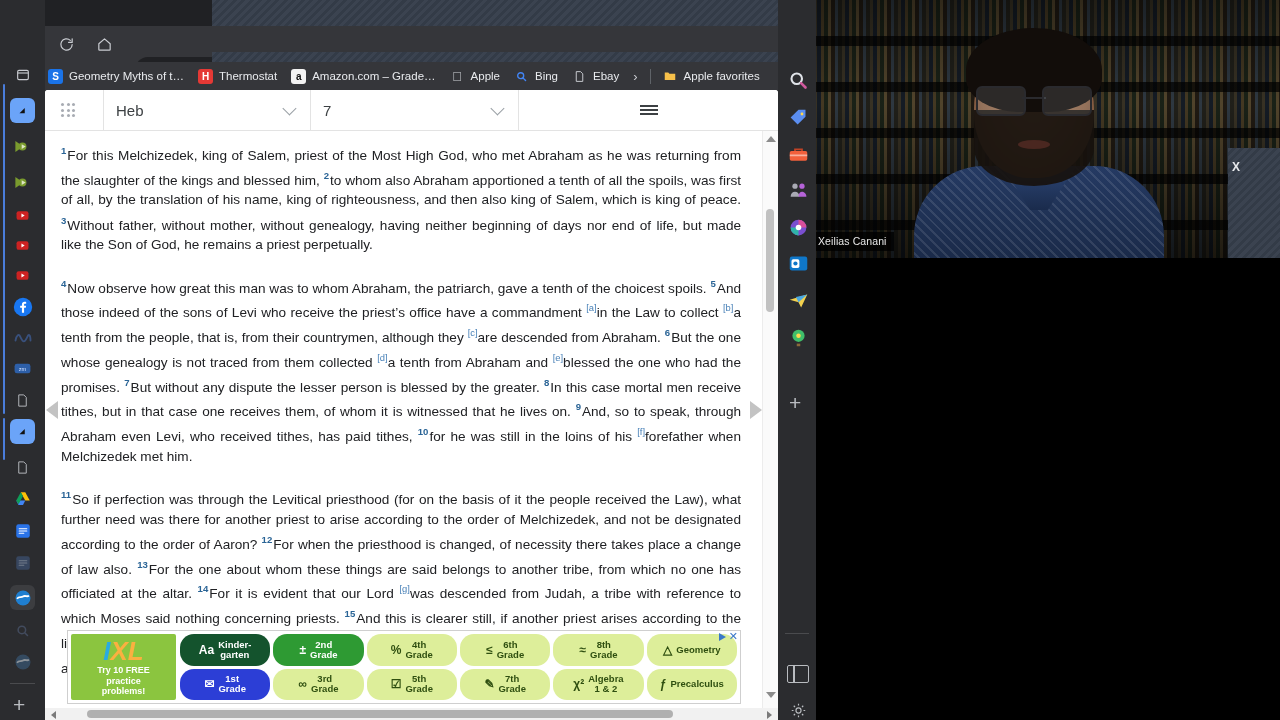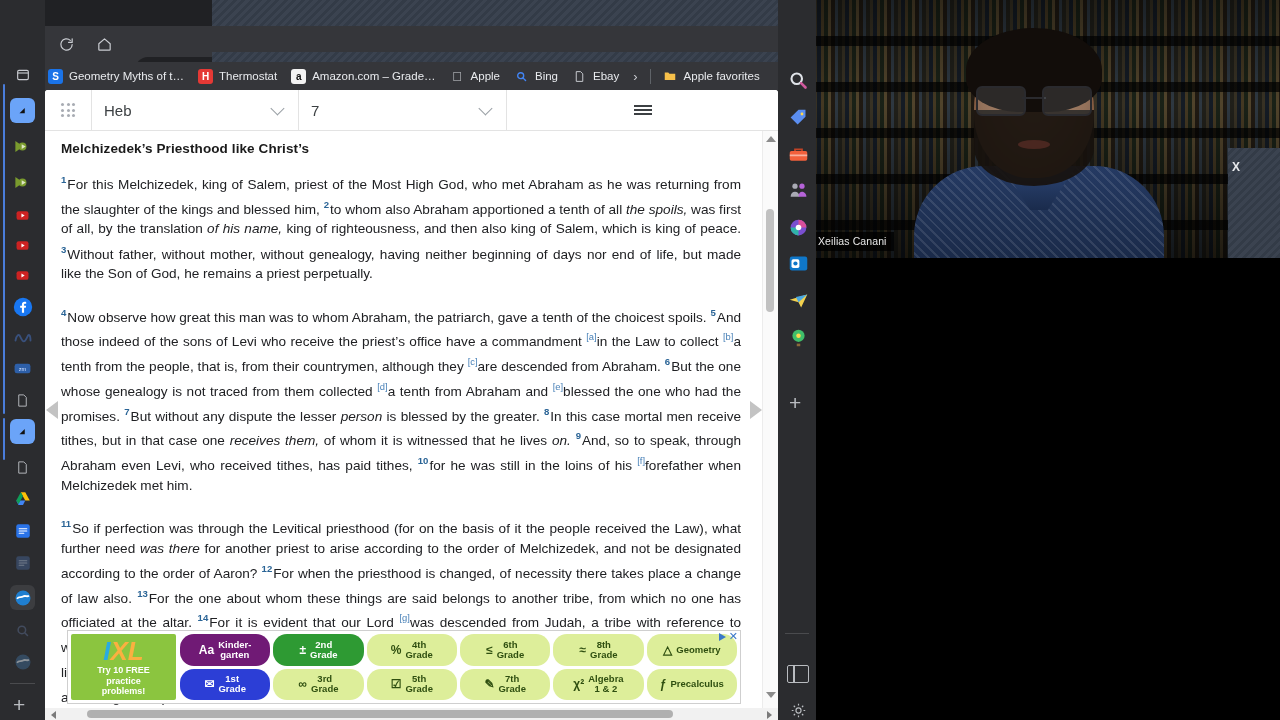--- a/index.html
+++ b/index.html
@@ -56,34 +56,34 @@
   .apphdr{position:absolute;left:0;top:0;width:733px;height:40px;background:#fff;
     border-bottom:1px solid #e3e3e3;display:flex;align-items:stretch;}
   .grid-ic{width:46px;display:flex;align-items:center;justify-content:center;}
   .grid-ic .g{display:grid;grid-template-columns:repeat(3,3px);grid-gap:2.5px;}
   .grid-ic .g i{width:3px;height:3px;background:#a8acb3;border-radius:50%;display:block;}
   .sel{position:relative;display:flex;align-items:center;border-left:1px solid #e3e3e3;}
   .sel .lbl{color:#3c4043;font-size:15px;padding-left:12px;}
   .sel .cv{position:absolute;right:12px;top:50%;transform:translateY(-50%);
     width:9px;height:9px;border-left:1.4px solid #9aa0a6;border-bottom:1.4px solid #9aa0a6;
     transform-origin:center;rotate:-45deg;margin-top:-3px;}
-  .sel-book{width:206px;}
+  .sel-book{width:206px;margin-left:12px;}
   .sel-ch{width:207px;}
   .sel-ver{width:198px;}
   .ham{flex:1;display:flex;align-items:center;justify-content:center;border-left:1px solid #e3e3e3;}
   .ham i{display:block;width:18px;height:2px;background:#3c4043;margin:2px 0;}
 
   
   .content{position:absolute;left:0;top:41px;width:718px;height:589px;overflow:hidden;background:#fff;}
   .c-inner{padding:10px 22px 0 16px;}
   .sechead{font-size:13.5px;font-weight:bold;color:#1a1a1a;margin:0 0 14px 0;letter-spacing:.1px;}
   .vp{font-size:13.6px;line-height:20.2px;color:#202124;text-align:justify;margin:0 0 18px 0;}
   .vn{color:#2a6496;font-size:9.6px;vertical-align:super;font-weight:bold;padding-right:1px;}
   .fn{color:#4a82b8;font-size:9.4px;vertical-align:super;}
-  .it{font-style:italic;}
+  .it{}
 
   
   .pscroll{position:absolute;right:0;top:41px;width:15px;height:589px;background:#fafafa;
     border-left:1px solid #ececec;}
   .pscroll .thumb{position:absolute;left:3px;top:78px;width:8px;height:103px;background:#c1c1c1;border-radius:4px;}
   .pscroll .up,.pscroll .dn{position:absolute;left:3px;width:0;height:0;
     border-left:5px solid transparent;border-right:5px solid transparent;}
   .pscroll .up{top:5px;border-bottom:6px solid #8c8c8c;}
   .pscroll .dn{bottom:22px;border-top:6px solid #8c8c8c;}
 
@@ -100,21 +100,21 @@
   .ixl-word span{font-weight:bold;font-size:26px;line-height:24px;font-style:italic;}
   .ixl-i{color:#29abe2;}
   .ixl-x{color:#fbb040;}
   .ixl-l{color:#fbb040;}
   .ixl-tag{color:#fff;font-size:9px;line-height:10.5px;text-align:center;font-weight:bold;}
   .ad-cells{flex:1;display:grid;grid-template-columns:repeat(6,1fr);grid-template-rows:1fr 1fr;
     gap:3px;padding-left:4px;}
   .pill{border-radius:14px;display:flex;align-items:center;justify-content:center;gap:4px;
     font-size:9.5px;font-weight:bold;line-height:10px;text-align:center;padding:0 3px;}
   .pill .sym{font-size:12px;font-weight:bold;}
-  .pill.red{background:#701a75;color:#fff;}
+  .pill.red{background:#14532d;color:#fff;}
   .pill.grn{background:#2e9a33;color:#fff;}
   .pill.blu{background:#2c3ed6;color:#fff;}
   .pill.lt{background:#ddee9a;color:#2f4f10;}
 
   
   .hbar{position:absolute;left:45px;bottom:0;width:733px;height:12px;background:#f1f1f1;}
   .hbar .hthumb{position:absolute;left:42px;top:2px;width:586px;height:8px;background:#b0b0b0;border-radius:4px;}
   .hbar .ar{position:absolute;top:3px;width:0;height:0;
     border-top:4px solid transparent;border-bottom:4px solid transparent;}
   .hbar .arl{left:6px;border-right:5px solid #7a7a7a;}
@@ -317,21 +317,20 @@
             <span>
                 <i></i>
                 <i></i>
                 <i></i>
               </span>
           </div>
         </div>
 
         <div class="content">
           <div class="c-inner">
-            <h2 class="sechead">Melchizedek’s Priesthood like Christ’s</h2>
             <p class="vp"><sup class="vn">1</sup>For this Melchizedek, king of Salem, priest of the Most High God, who met Abraham as he was returning from the slaughter of the kings and blessed him, <sup class="vn">2</sup>to whom also Abraham apportioned a tenth of all <span class="it">the spoils,</span> was first of all, by the translation <span class="it">of his name,</span> king of righteousness, and then also king of Salem, which is king of peace. <sup class="vn">3</sup>Without father, without mother, without genealogy, having neither beginning of days nor end of life, but made like the Son of God, he remains a priest perpetually.</p>
             <p class="vp"><sup class="vn">4</sup>Now observe how great this man was to whom Abraham, the patriarch, gave a tenth of the choicest spoils. <sup class="vn">5</sup>And those indeed of the sons of Levi who receive the priest’s office have a commandment <sup class="fn">[a]</sup>in the Law to collect <sup class="fn">[b]</sup>a tenth from the people, that is, from their countrymen, although they <sup class="fn">[c]</sup>are descended from Abraham. <sup class="vn">6</sup>But the one whose genealogy is not traced from them collected <sup class="fn">[d]</sup>a tenth from Abraham and <sup class="fn">[e]</sup>blessed the one who had the promises. <sup class="vn">7</sup>But without any dispute the lesser <span class="it">person</span> is blessed by the greater. <sup class="vn">8</sup>In this case mortal men receive tithes, but in that case one <span class="it">receives them,</span> of whom it is witnessed that he lives <span class="it">on.</span> <sup class="vn">9</sup>And, so to speak, through Abraham even Levi, who received tithes, has paid tithes, <sup class="vn">10</sup>for he was still in the loins of his <sup class="fn">[f]</sup>forefather when Melchizedek met him.</p>
             <p class="vp"><sup class="vn">11</sup>So if perfection was through the Levitical priesthood (for on the basis of it the people received the Law), what further need <span class="it">was there</span> for another priest to arise according to the order of Melchizedek, and not be designated according to the order of Aaron? <sup class="vn">12</sup>For when the priesthood is changed, of necessity there takes place a change of law also. <sup class="vn">13</sup>For the one about whom these things are said belongs to another tribe, from which no one has officiated at the altar. <sup class="vn">14</sup>For it is evident that our Lord <sup class="fn">[g]</sup>was descended from Judah, a tribe with reference to which Moses said nothing concerning priests. <sup class="vn">15</sup>And this is clearer still, if another priest arises according to the likeness of Melchizedek, <sup class="vn">16</sup>who has become <span class="it">a priest</span> not on the basis of a law of <sup class="fn">[h]</sup>physical requirement, but according to the power of an indestructible life. <sup class="vn">17</sup>For it is attested <span class="it">of Him</span></p>
           </div>
         </div>
 
         <div class="pscroll">
           <span class="up"></span>
           <span class="thumb"></span>
           <span class="dn"></span>

